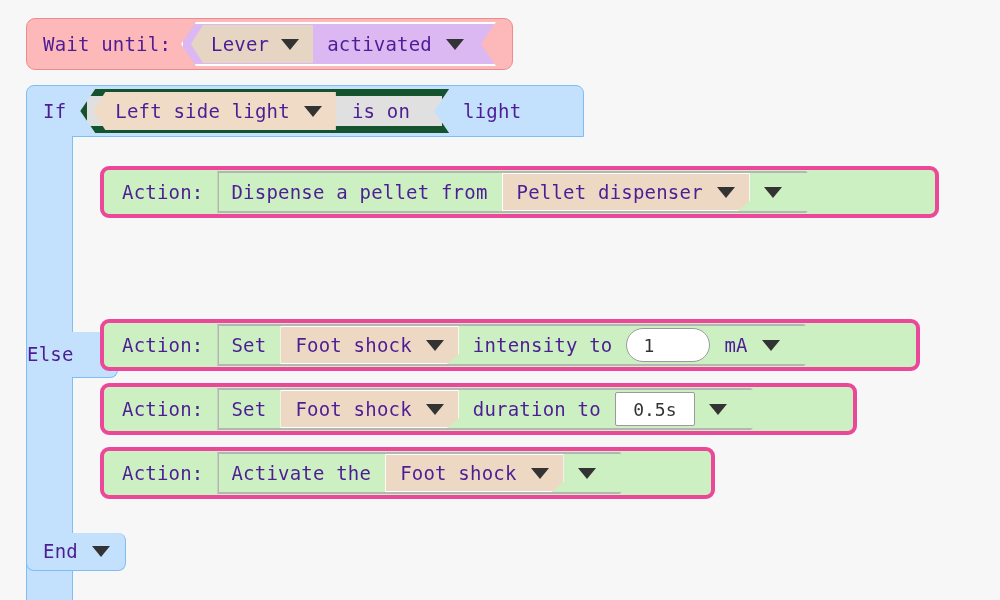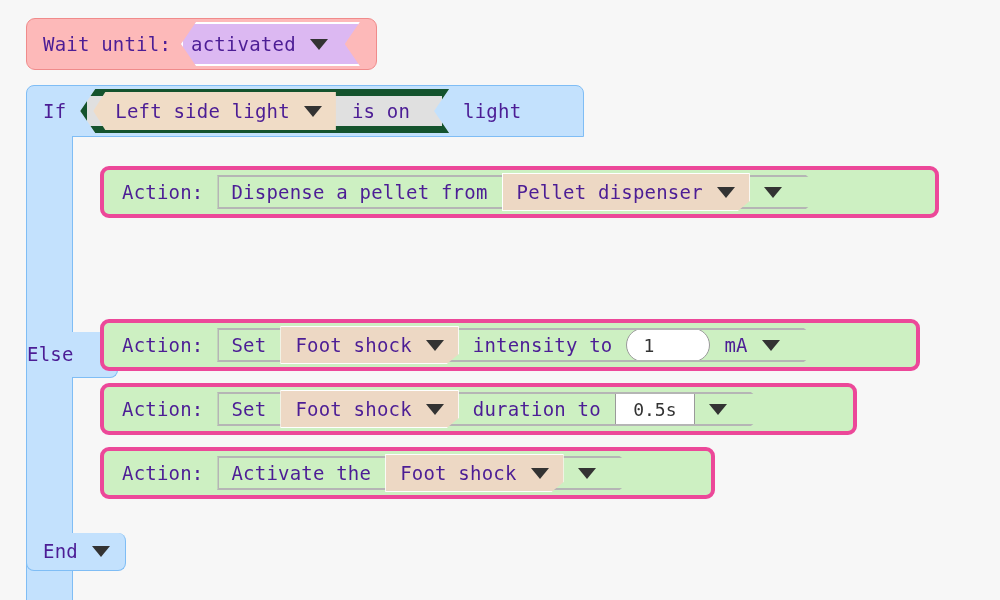--- a/index.html
+++ b/index.html
@@ -191,21 +191,21 @@
     box-sizing: border-box;
     display: flex;
     align-items: center;
     padding-left: 18px;
     gap: 14px;
   }
 
   
   .slot {
     position: relative;
-    height: 34px;
+    height: 42px;
     display: flex;
     align-items: center;
     gap: 14px;
     padding: 0 0 0 14px;
     box-sizing: border-box;
     background: transparent;
   }
   .slot::before {
     content: "";
     position: absolute;
@@ -277,20 +277,24 @@
 </style>
 </head>
 <body>
 
 <div class="canvas">
 
   <div class="wait-block">
     <span class="lbl wait-label">Wait until:</span>
 
     <div class="hex-purple-wrap">
+      <div class="dd-tan-point">
+        <span class="lbl">Lever</span>
+        <span class="caret"></span>
+      </div>
       <span class="lbl">activated</span>
       <span class="caret" style="margin-left:14px;"></span>
     </div>
   </div>
 
   <div class="if-wrap">
 
     <div class="if-header">
       <span class="lbl">If</span>
 

